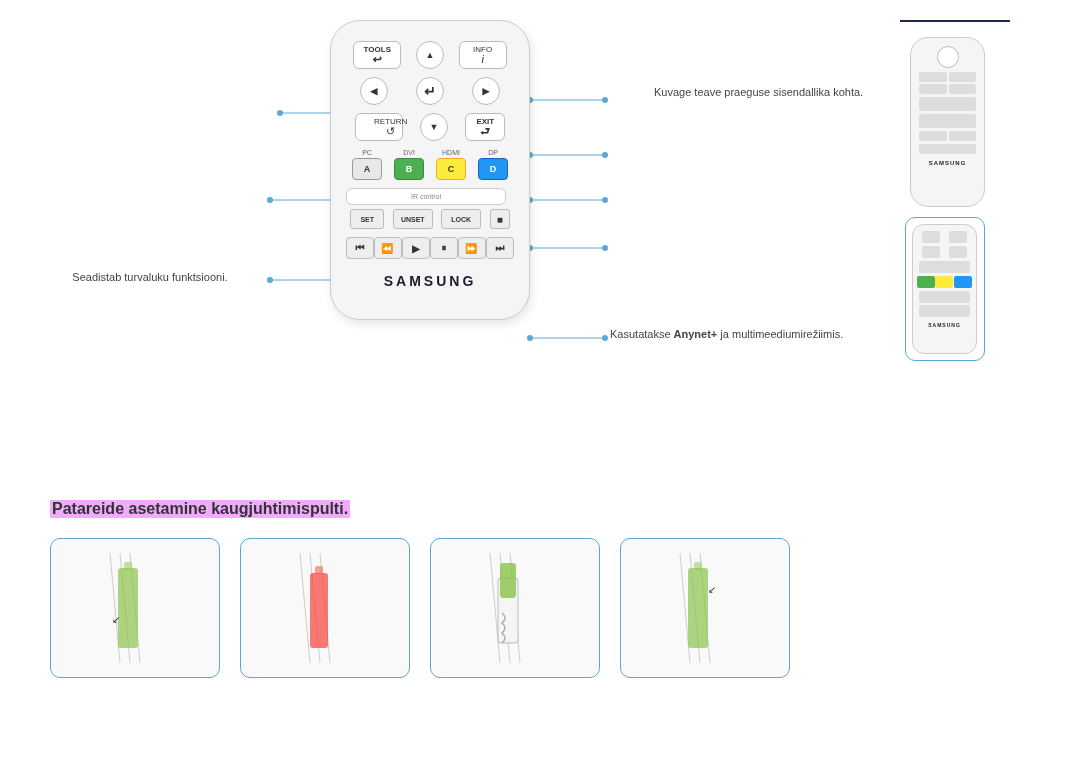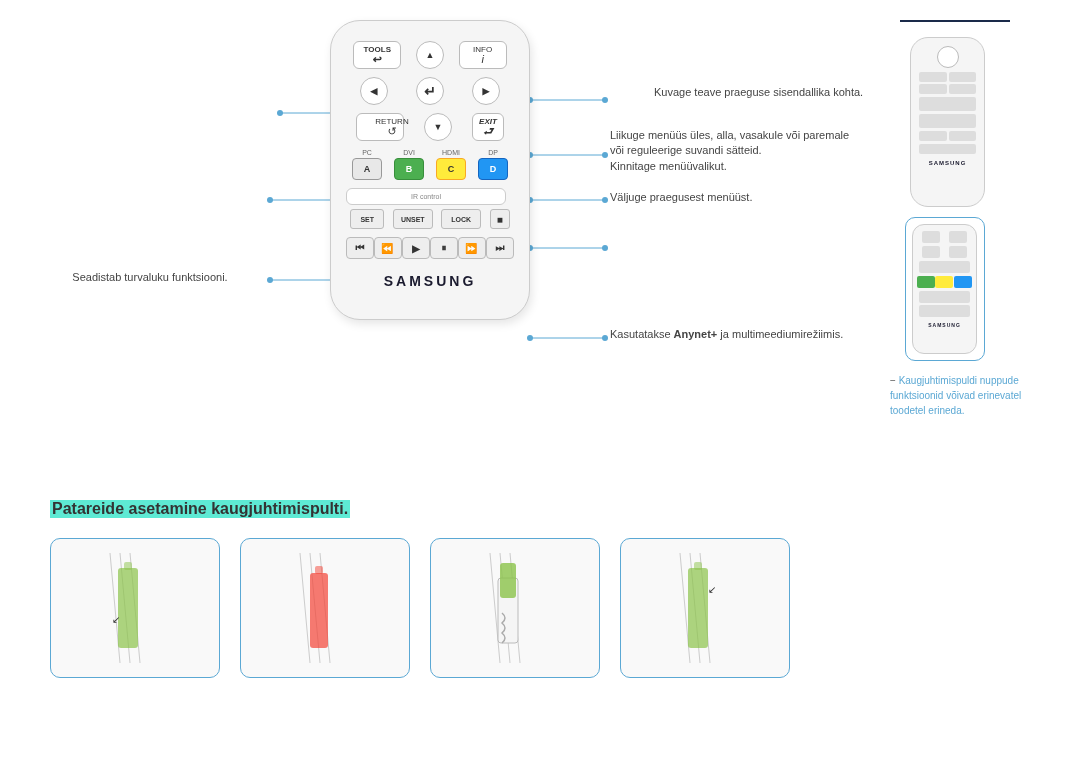--- a/index.html
+++ b/index.html
@@ -60,24 +60,23 @@
       font-size: 8px;
     }
 
     .btn-return {
       width: 48px;
       height: 28px;
       font-size: 8px;
     }
 
     .btn-exit {
-      width: 32px;
+      width: 40px;
       height: 28px;
       font-size: 8px;
-      font-style: italic;
     }
 
     
     .btn-a { background: #e8e8e8; border: 1.5px solid #999; color: #333; width: 30px; height: 22px; border-radius: 4px; }
     .btn-b { background: #4caf50; border: 1.5px solid #388e3c; color: #fff; width: 30px; height: 22px; border-radius: 4px; }
     .btn-c { background: #ffeb3b; border: 1.5px solid #f9a825; color: #333; width: 30px; height: 22px; border-radius: 4px; }
     .btn-d { background: #2196f3; border: 1.5px solid #1565c0; color: #fff; width: 30px; height: 22px; border-radius: 4px; }
 
     .btn-label-small {
       font-size: 7px;
@@ -153,21 +152,21 @@
       padding: 20px 50px;
       margin-top: 10px;
     }
 
     .section-title {
       font-size: 16px;
       font-weight: bold;
       color: #333;
       margin-bottom: 20px;
       display: inline-block;
-      background: #5eead4;
+      background: #f0abfc;
       padding: 0 2px;
     }
 
     .battery-images {
       display: flex;
       gap: 20px;
     }
 
     .battery-box {
       width: 170px;
@@ -261,27 +260,21 @@
 
 
   <div class="ann-text-left" style="top:270px; left:40px; width:220px; text-align:center;">
     <span>Seadistab turvaluku funktsiooni.</span>
   </div>
 
   <div class="ann-text-right" style="top:85px; left:610px; width:240px;margin-left:44px;">
     <span>Kuvage teave praeguse sisendallika kohta.</span>
   </div>
 
-  <div class="ann-text-right" style="top:128px; left:610px; width:250px;">
-    <span>Liikuge menüüs üles, alla, vasakule või paremale<br>või reguleerige suvandi sätteid.<br>Kinnitage menüüvalikut.</span>
-  </div>
-
-  <div class="ann-text-right" style="top:190px; left:610px; width:240px;">
-    <span>Väljuge praegusest menüüst.</span>
-  </div>
+
 
 
   <div class="ann-text-right" style="top:327px; left:610px; width:260px;">
     <span>Kasutatakse <strong>Anynet+</strong> ja multimeediumirežiimis.</span>
   </div>
 
   <div class="remote-wrapper">
     <div class="remote">
 
       <div class="remote-row">
@@ -422,24 +415,20 @@
           <div style="width:18px; height:12px; background:#4caf50; border-radius:2px;"></div>
           <div style="width:18px; height:12px; background:#ffeb3b; border-radius:2px;"></div>
           <div style="width:18px; height:12px; background:#2196f3; border-radius:2px;"></div>
         </div>
         <div style="height:12px; background:#ddd; border-radius:2px; margin:2px;"></div>
         <div style="height:12px; background:#ddd; border-radius:2px; margin:2px;"></div>
         <div style="text-align:center; font-size:5px; font-weight:bold; letter-spacing:1px; color:#1a1a2e; margin-top:5px;">SAMSUNG</div>
       </div>
     </div>
 
-    <div style="margin-top:12px; font-size:10px; color:#5ba8d4; line-height:1.5;">
-      <span style="color:#555;">−</span>
-      <span>Kaugjuhtimispuldi nuppude funktsioonid võivad erinevatel toodetel erineda.</span>
-    </div>
   </div>
 
 </div>
 
 <div class="bottom-section" style="position:absolute; top:470px; left:0; width:100%;">
   <div class="section-title">Patareide asetamine kaugjuhtimispulti.</div>
 
   <div class="battery-images">
 
     <div class="battery-box">

